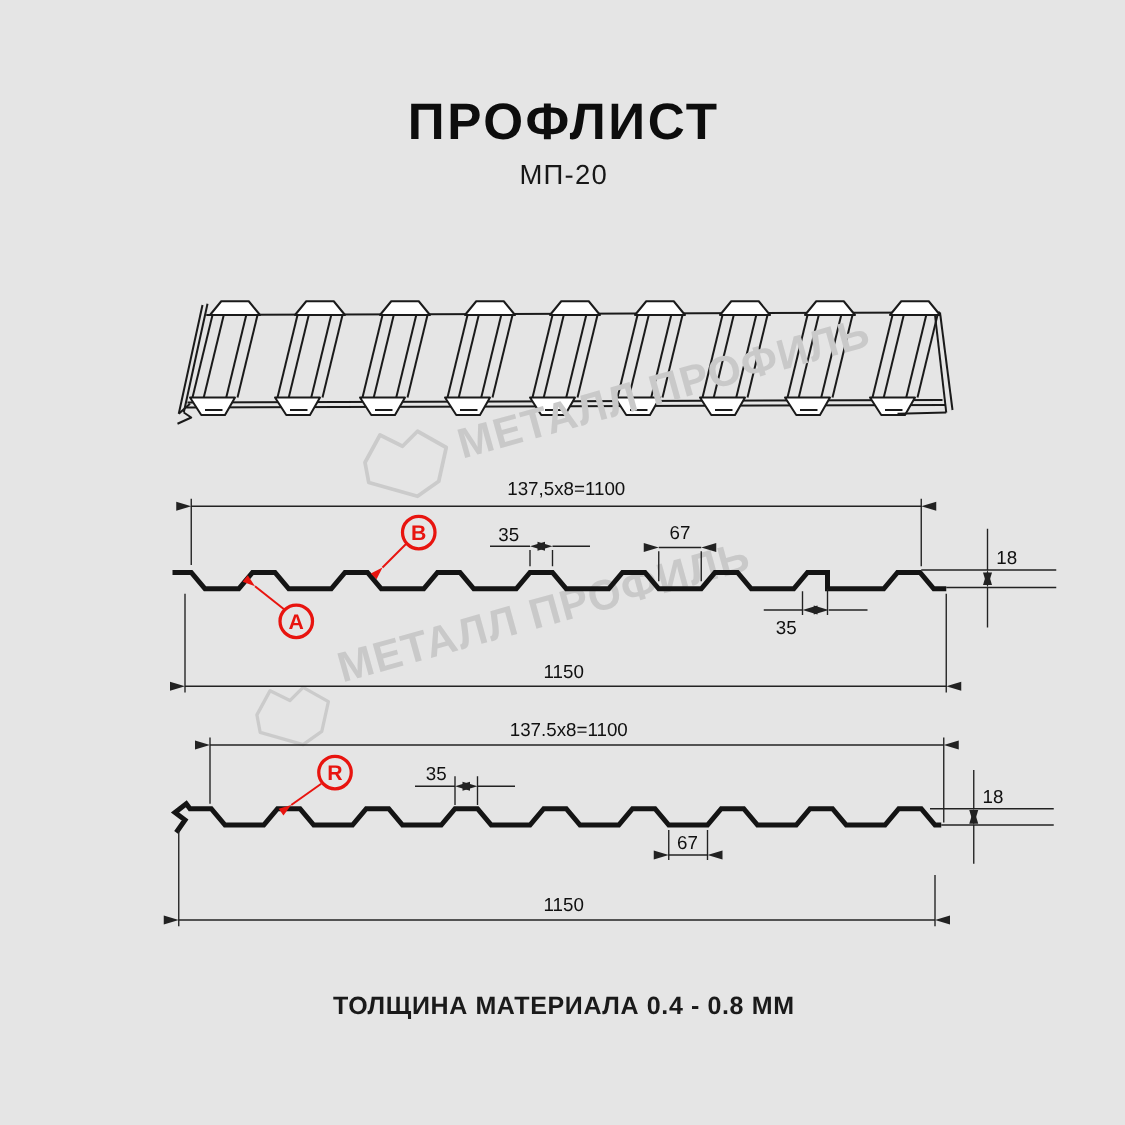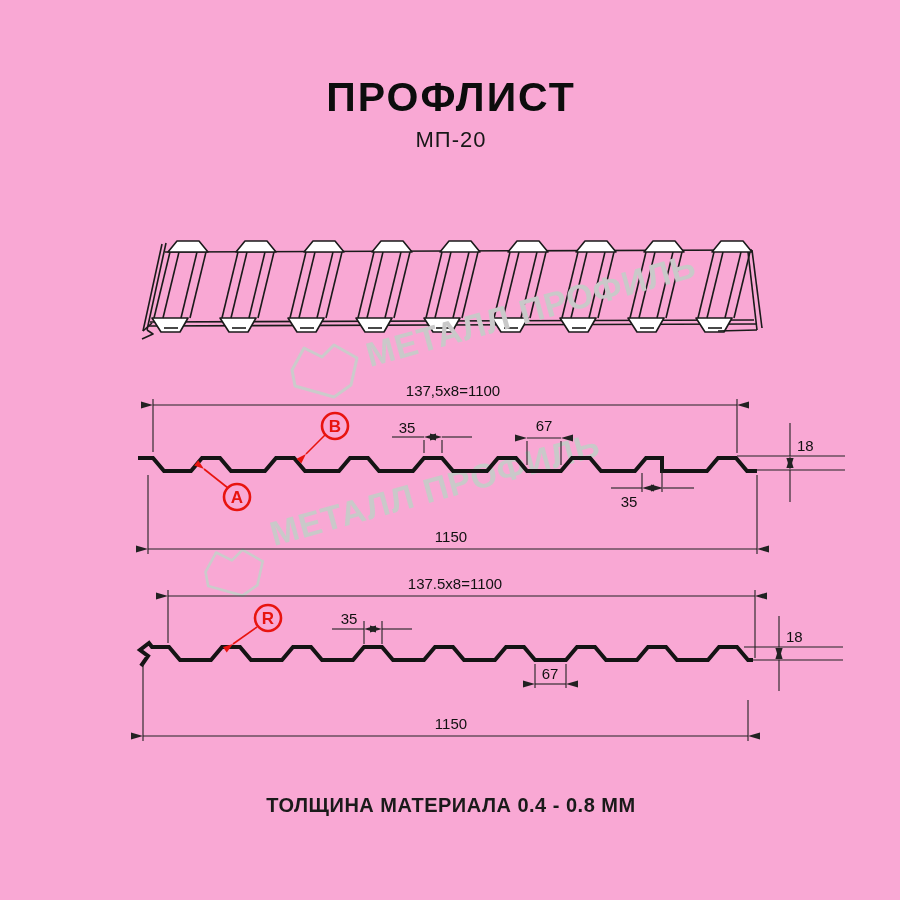--- a/index.html
+++ b/index.html
@@ -1,16 +1,16 @@
 <!DOCTYPE html>
 <html><head>
 <meta charset="utf-8">
 <style>
   html,body{margin:0;padding:0;background:#fff;}
-  .page{position:relative;width:900px;height:900px;background:#f9a8d4;overflow:hidden;
+  .page{position:relative;width:900px;height:900px;background:#e5e5e5;overflow:hidden;
         font-family:"Liberation Sans",sans-serif;}
   .title{position:absolute;left:0;top:74px;width:902px;text-align:center;
          font-size:41px;font-weight:700;letter-spacing:2px;color:#0d0d0d;}
   .subtitle{position:absolute;left:0;top:127px;width:902px;text-align:center;
             font-size:22px;font-weight:400;letter-spacing:1px;color:#171717;}
   .footer{position:absolute;left:0;top:794px;width:902px;text-align:center;
           font-size:20px;font-weight:700;letter-spacing:.5px;color:#1a1a1a;}
   svg{position:absolute;left:0;top:0;}
   .tl{stroke:#1a1a1a;stroke-width:1.6;fill:none;stroke-linejoin:round;}
   .wshape{stroke:#1a1a1a;stroke-width:1.6;fill:#ffffff;stroke-linejoin:round;}

